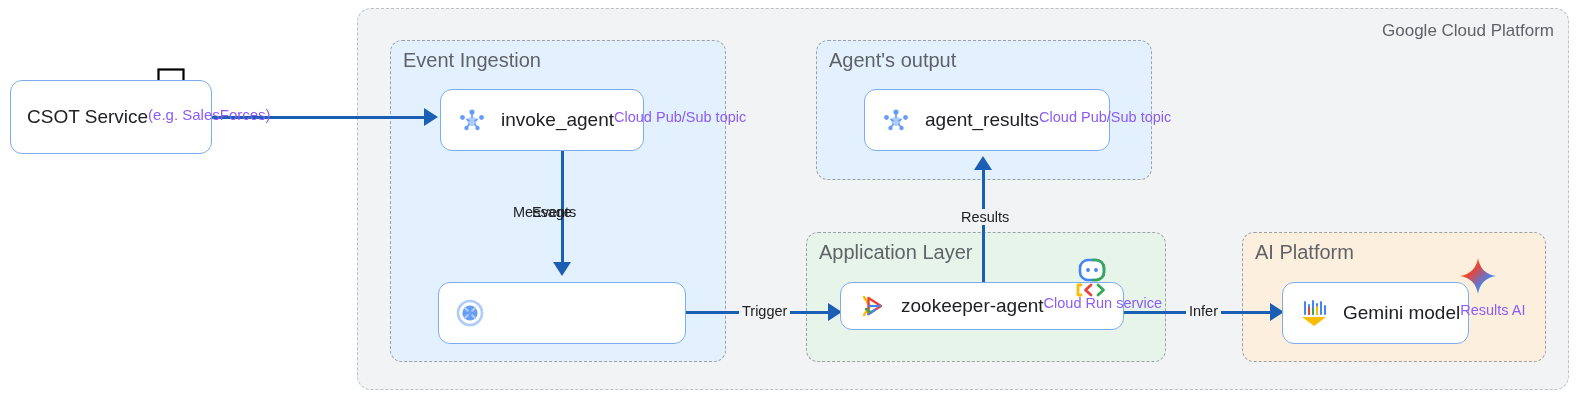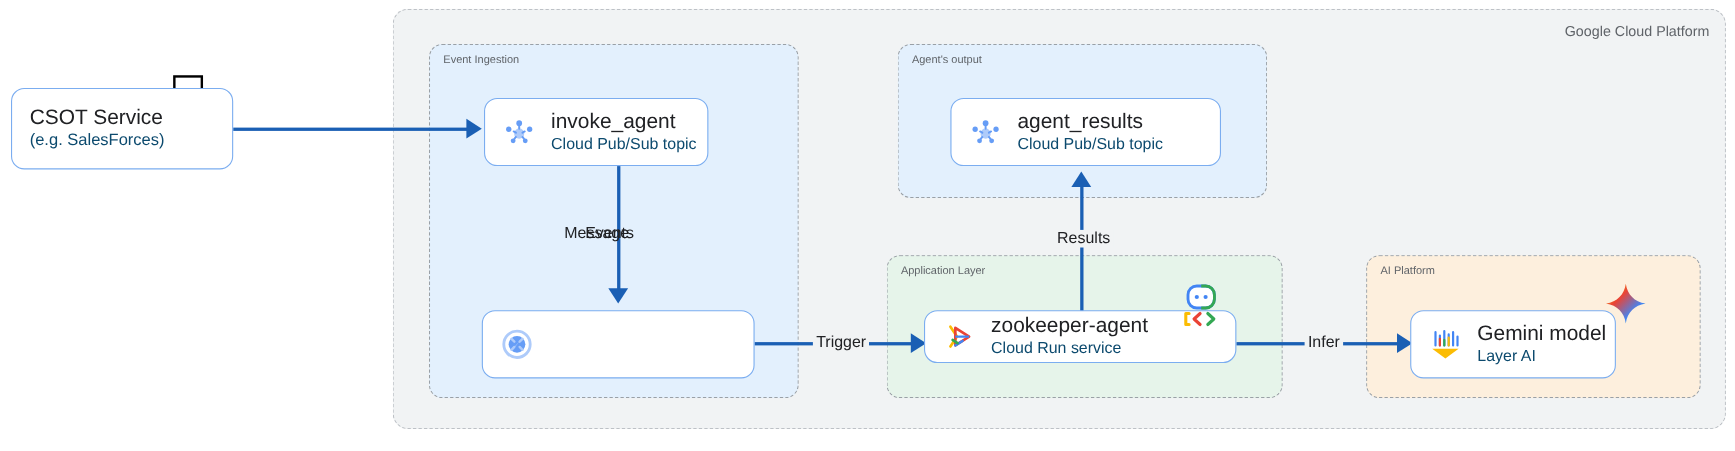--- a/index.html
+++ b/index.html
@@ -1,42 +1,42 @@
 <!DOCTYPE html>
 <html><head>
 <meta charset="utf-8">
 <style>
   html,body{margin:0;padding:0;background:#ffffff;}
   body{font-family:"Liberation Sans",sans-serif;}
   #canvas{position:relative;width:1577px;height:410px;overflow:hidden;background:#ffffff;}
 
   
   .zone{position:absolute;box-sizing:border-box;}
-  .zone-label{position:absolute;font-size:10px;color:#5f6368;white-space:nowrap;}
+  .zone-label{position:absolute;font-size:20px;color:#5f6368;white-space:nowrap;}
 
   #gcp-zone{left:357px;top:8px;width:1212px;height:382px;
     background:#f1f3f4;border:1.5px dashed #bdc1c6;border-radius:14px;}
-  #gcp-title{right:14px;top:12px;font-size:13px;color:#5f6368;}
+  #gcp-title{right:14px;top:12px;font-size:17px;color:#5f6368;}
 
   #event-zone{left:390px;top:40px;width:336px;height:322px;
     background:#e3f0fd;border:1.5px dashed #9aa0a6;border-radius:12px;}
   #output-zone{left:816px;top:40px;width:336px;height:140px;
     background:#e3f0fd;border:1.5px dashed #9aa0a6;border-radius:12px;}
   #app-zone{left:806px;top:232px;width:360px;height:130px;
     background:#e6f4ea;border:1.5px dashed #9aa0a6;border-radius:12px;}
   #ai-zone{left:1242px;top:232px;width:304px;height:130px;
     background:#fdefdd;border:1.5px dashed #9aa0a6;border-radius:12px;}
 
   
   .node{position:absolute;box-sizing:border-box;background:#ffffff;
     border:1.5px solid #7badf0;border-radius:12px;display:flex;align-items:center;
     padding:0 14px;gap:12px;}
-  .node .txt{display:flex;flex-direction:column;justify-content:center;line-height:1.18;}
+  .node .txt{display:flex;flex-direction:row;justify-content:center;line-height:1.18;}
   .node .title{font-size:19px;color:#202124;white-space:nowrap;}
-  .node .sub{font-size:14.5px;color:#0c4a6e;white-space:nowrap;}
+  .node .sub{font-size:14.5px;color:#8b5cf6;white-space:nowrap;}
   .ico{flex:0 0 auto;width:34px;height:34px;display:block;}
 
   #csot{left:10px;top:80px;width:202px;height:74px;padding:0 16px;}
   #csot .title{font-size:19px;}
   #csot .sub{font-size:15px;}
   #invoke-topic{left:440px;top:89px;width:204px;height:62px;}
   #invoke-trigger{left:438px;top:282px;width:248px;height:62px;}
   #agent-results{left:864px;top:89px;width:246px;height:62px;}
   #zookeeper{left:840px;top:282px;width:284px;height:48px;}
   #gemini{left:1282px;top:282px;width:187px;height:62px;}
@@ -210,21 +210,21 @@
   <div class="node" id="gemini">
     <svg class="ico" viewBox="0 0 34 34">
       <path d="M8 6 v12M12 9 v9M16 5 v13M20 8 v10M24 6 v12M28 10 v8" stroke="#4285f4" stroke-width="2" stroke-linecap="round"></path>
       <path d="M12 12 v6" stroke="#ea4335" stroke-width="2" stroke-linecap="round"></path>
       <path d="M16 13 v5" stroke="#34a853" stroke-width="2" stroke-linecap="round"></path>
       <path d="M20 11 v7" stroke="#fbbc04" stroke-width="2" stroke-linecap="round"></path>
       <path d="M5 21 h24 l-12 9 z" fill="#fbbc04"></path>
     </svg>
     <div class="txt">
       <div class="title">Gemini model</div>
-      <div class="sub">Layer AI</div>
+      <div class="sub">Results AI</div>
     </div>
   </div>
 
   <svg class="corner-badge" id="gemini-spark" viewBox="0 0 38 38">
     <defs>
       <linearGradient id="gspark" x1="0%" y1="0%" x2="100%" y2="100%">
         <stop offset="0%" stop-color="#fbbc04"></stop>
         <stop offset="35%" stop-color="#ea4335"></stop>
         <stop offset="70%" stop-color="#4285f4"></stop>
         <stop offset="100%" stop-color="#34a853"></stop>

